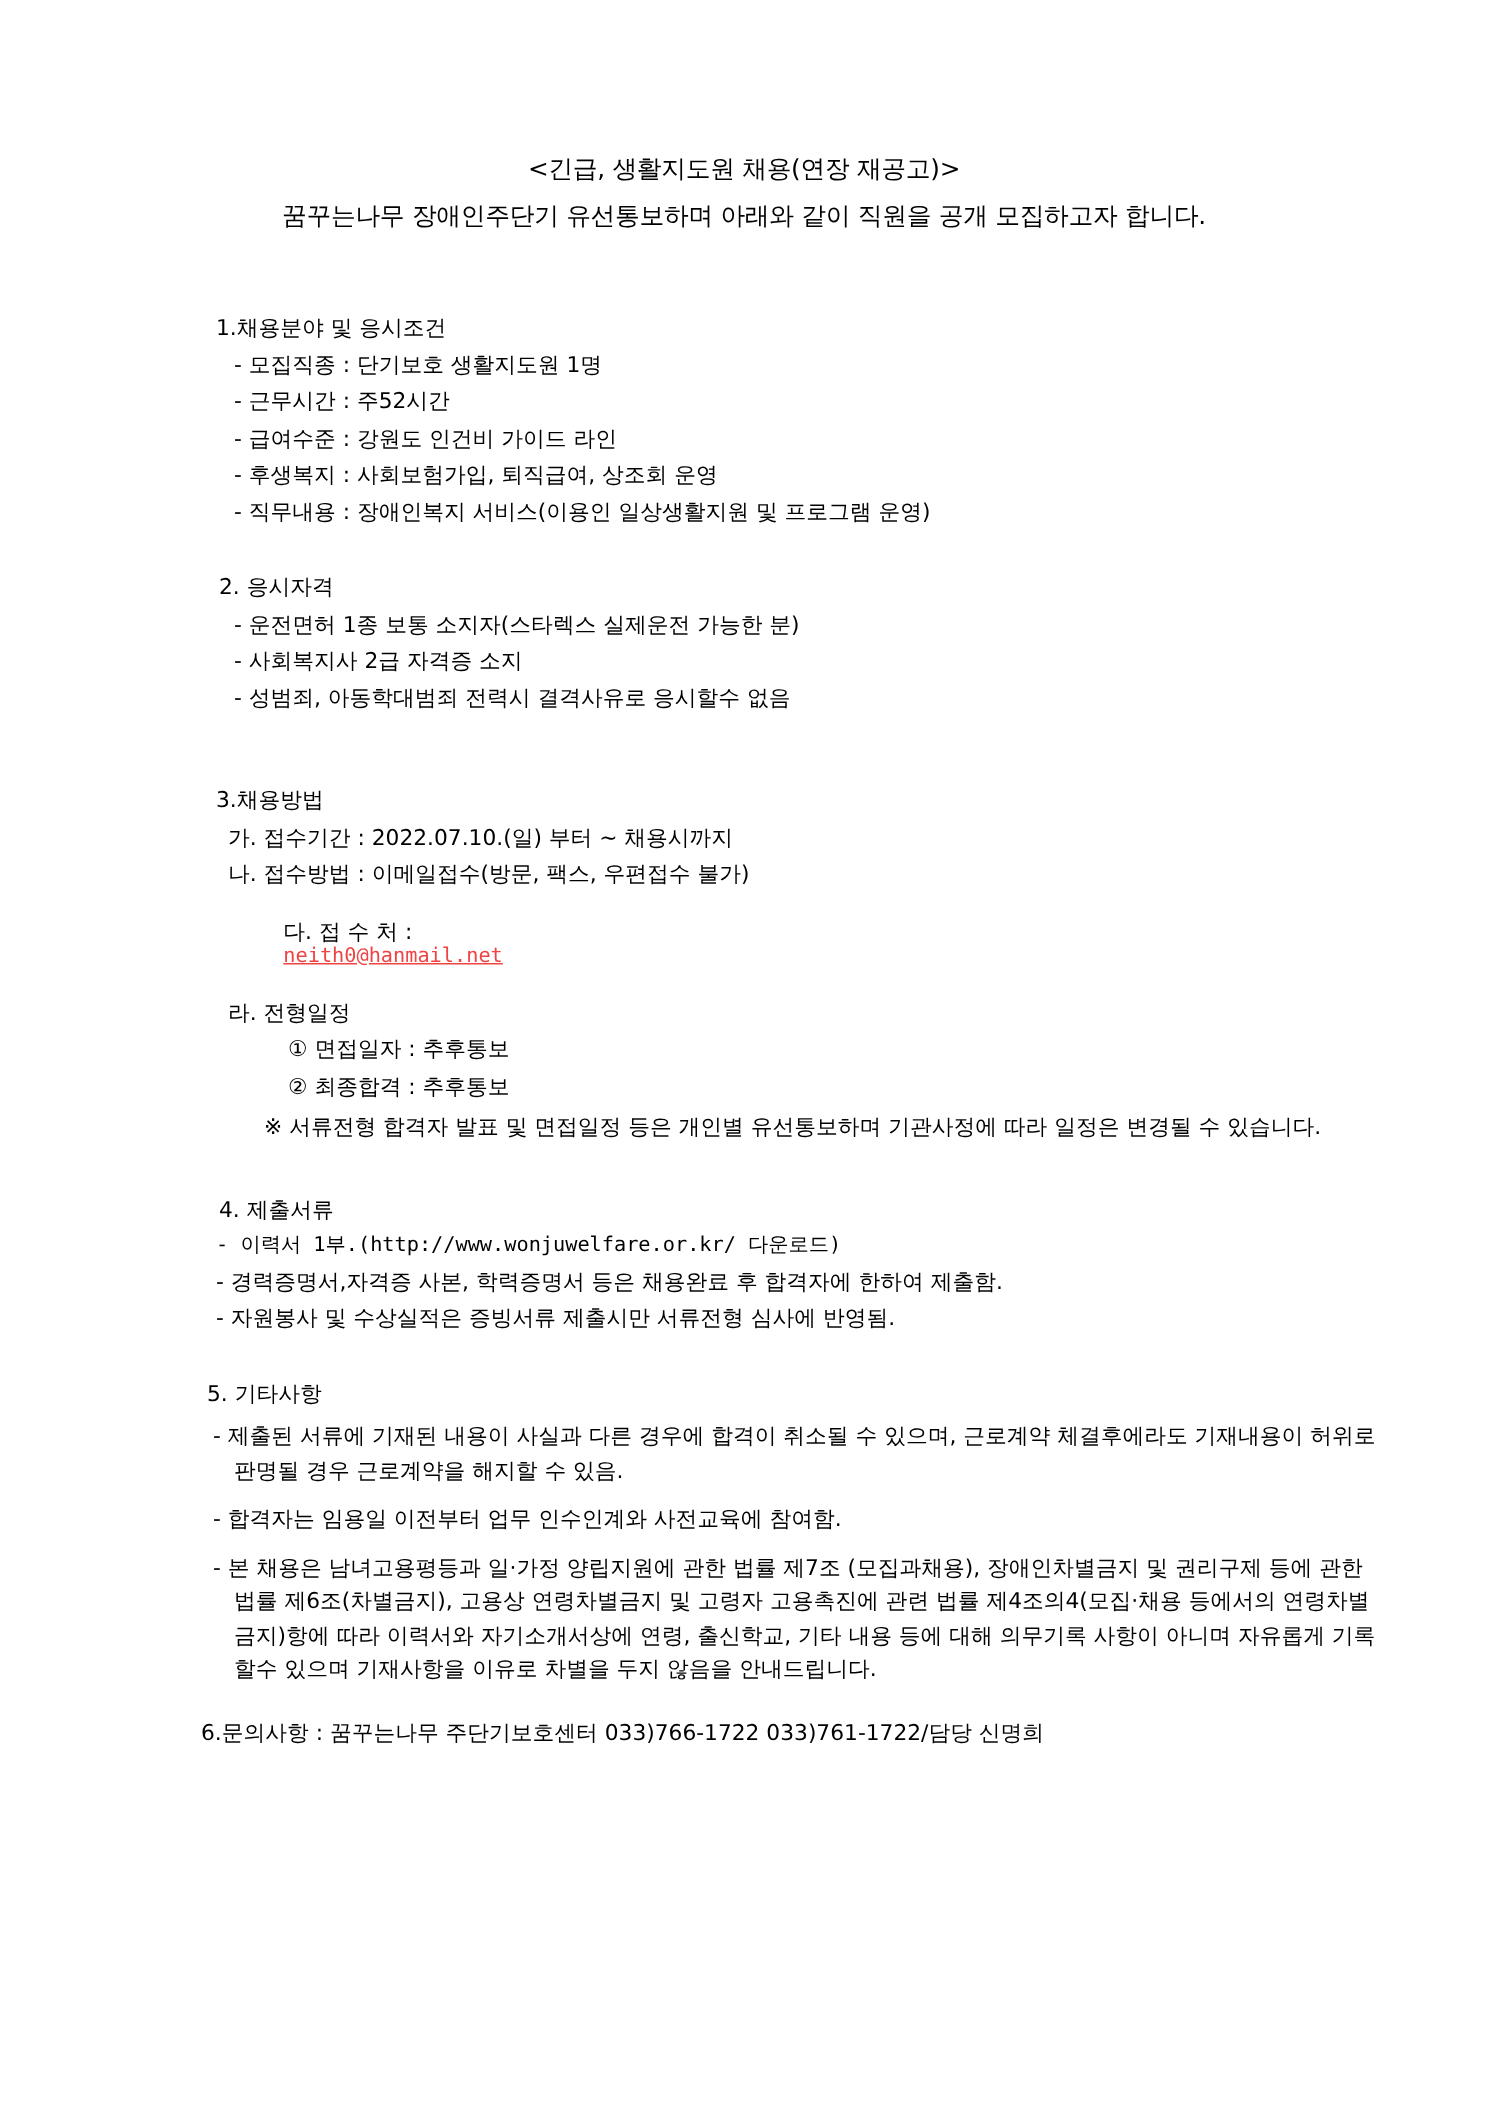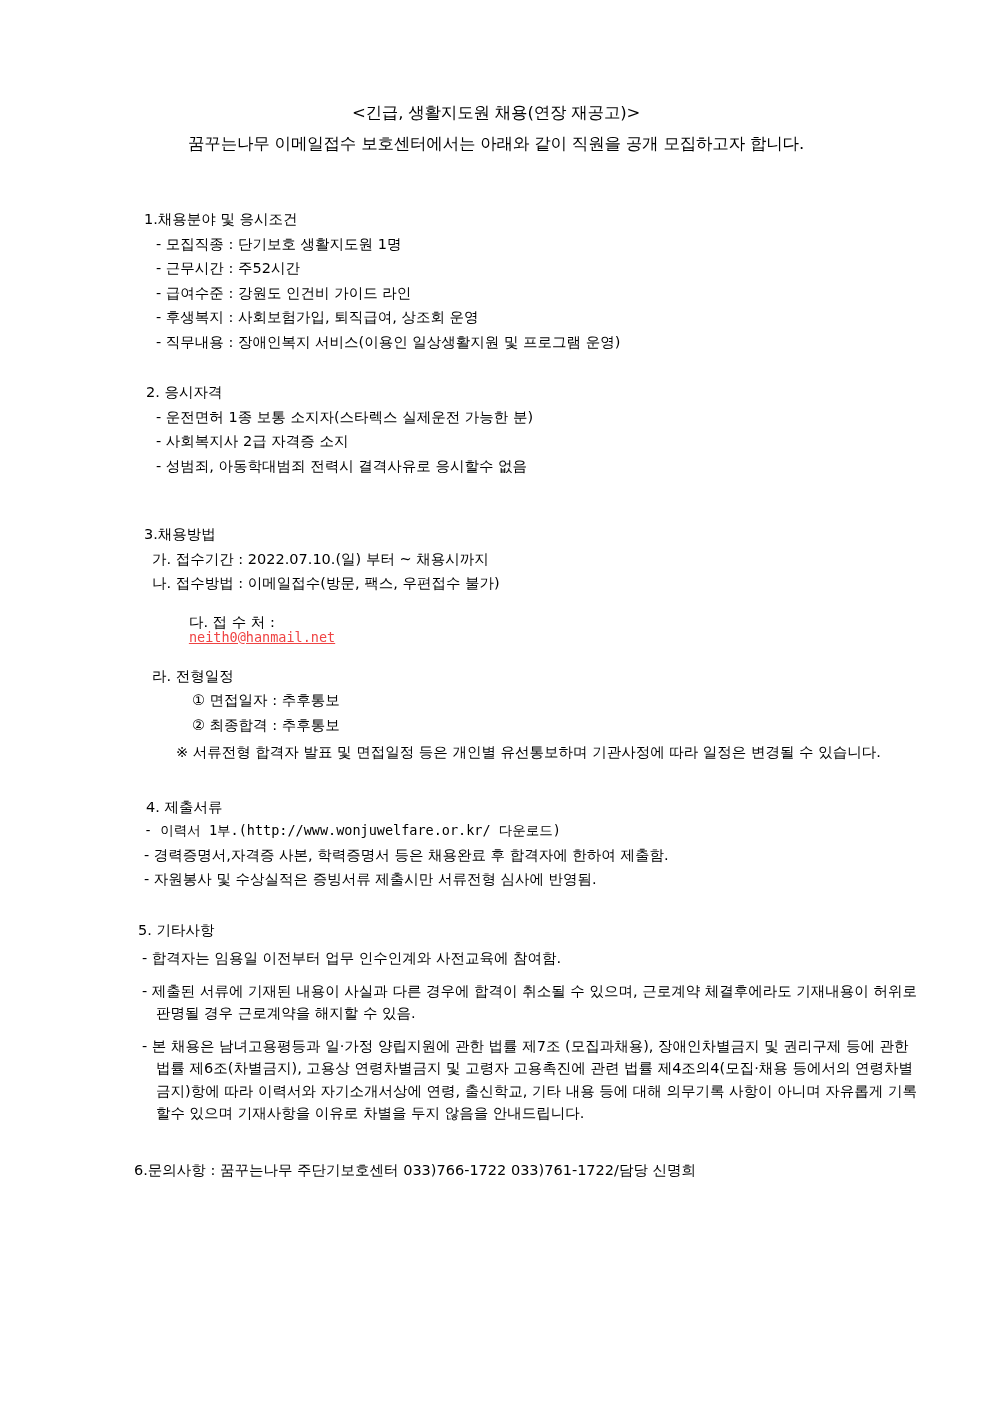--- a/index.html
+++ b/index.html
@@ -78,32 +78,32 @@
     padding-left: 96px;
     text-indent: -14px;
   }
   .note {
     padding-left: 132px;
     text-indent: -16px;
     line-height: 1.5;
   }
   .footer-line {
     padding-left: 74px;
-    margin-top: 38px;
+    margin-top: 24px;
     font-size: 14.5px;
   }
 </style>
 </head>
 <body>
 
 <div class="page">
 
   <div class="title-block">
     <p class="doc-title">&lt;긴급, 생활지도원 채용(연장 재공고)&gt;</p>
-    <p class="doc-subtitle">꿈꾸는나무 이메일접수 보호센터에서는 아래와 같이 직원을 공개 모집하고자 합니다.</p>
+    <p class="doc-subtitle">꿈꾸는나무 장애인주단기 유선통보하며 아래와 같이 직원을 공개 모집하고자 합니다.</p>
   </div>
 
   <div class="body-block">
 
     <div class="sect">
       <p class="sect-head ind-5">1.채용분야 및 응시조건</p>
       <p class="line ind-1">- 모집직종 : 단기보호 생활지도원 1명</p>
       <p class="line ind-1">- 근무시간 : 주52시간</p>
       <p class="line ind-1">- 급여수준 : 강원도 인건비 가이드 라인</p>
       <p class="line ind-1">- 후생복지 : 사회보험가입, 퇴직급여, 상조회 운영</p>
@@ -141,21 +141,21 @@
       <p class="sect-head ind-6">4. 제출서류</p>
       <p class="line ind-5 mono">- 이력서 1부.(http://www.wonjuwelfare.or.kr/ 다운로드)</p>
       <p class="line ind-5">- 경력증명서,자격증 사본, 학력증명서 등은 채용완료 후 합격자에 한하여 제출함.</p>
       <p class="line ind-5">- 자원봉사 및 수상실적은 증빙서류 제출시만 서류전형 심사에 반영됨.</p>
     </div>
 
     <div class="gap-md"></div>
 
     <div class="sect">
       <p class="sect-head ind-0">5. 기타사항</p>
+      <p class="para hang">- 제출된 서류에 기재된 내용이 사실과 다른 경우에 합격이 취소될 수 있으며, 근로계약 체결후에라도 기재내용이 허위로 판명될 경우 근로계약을 해지할 수 있음.</p>
       <p class="para hang">- 합격자는 임용일 이전부터 업무 인수인계와 사전교육에 참여함.</p>
-      <p class="para hang">- 제출된 서류에 기재된 내용이 사실과 다른 경우에 합격이 취소될 수 있으며, 근로계약 체결후에라도 기재내용이 허위로 판명될 경우 근로계약을 해지할 수 있음.</p>
       <p class="para hang">- 본 채용은 남녀고용평등과 일·가정 양립지원에 관한 법률 제7조 (모집과채용), 장애인차별금지 및 권리구제 등에 관한 법률 제6조(차별금지), 고용상 연령차별금지 및 고령자 고용촉진에 관련 법률 제4조의4(모집·채용 등에서의 연령차별 금지)항에 따라 이력서와 자기소개서상에 연령, 출신학교, 기타 내용 등에 대해 의무기록 사항이 아니며 자유롭게 기록할수 있으며 기재사항을 이유로 차별을 두지 않음을 안내드립니다.</p>
     </div>
 
     <p class="footer-line">6.문의사항 : 꿈꾸는나무 주단기보호센터  033)766-1722 033)761-1722/담당 신명희</p>
 
   </div>
 </div>
 
 </body></html>

